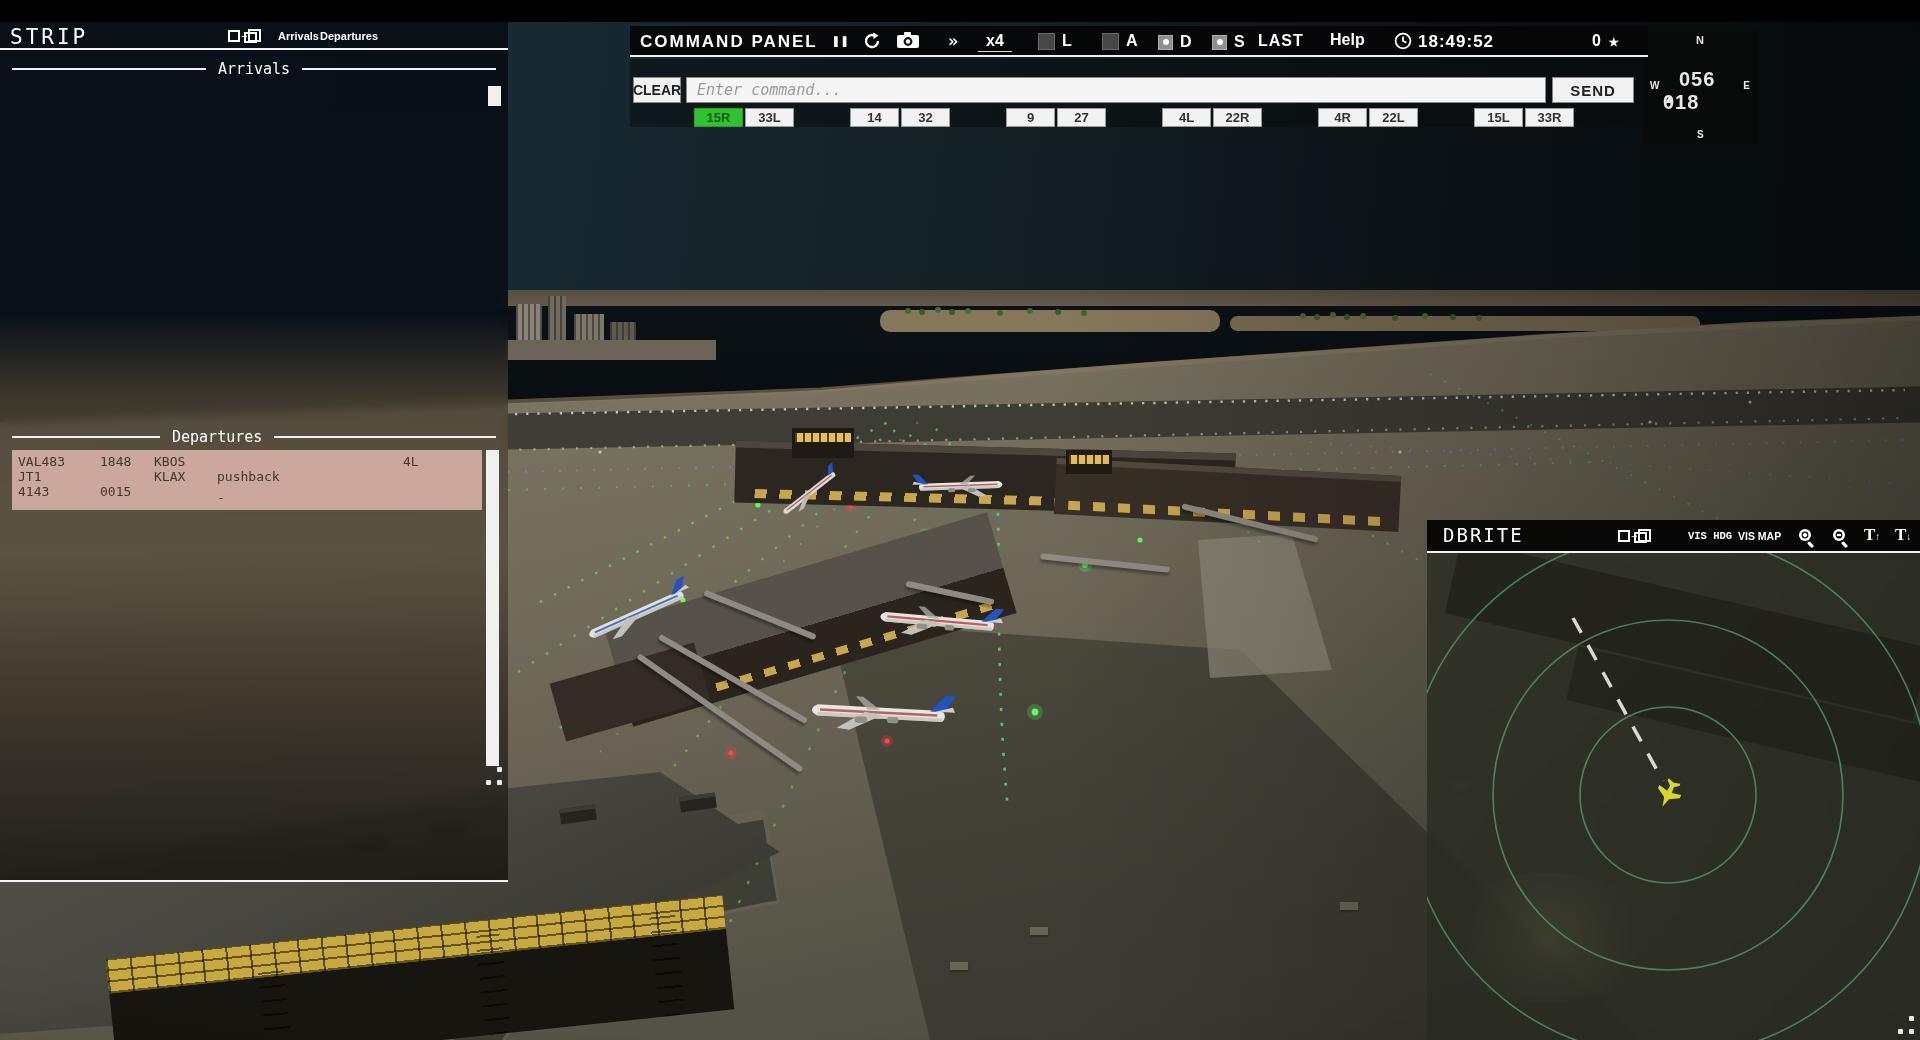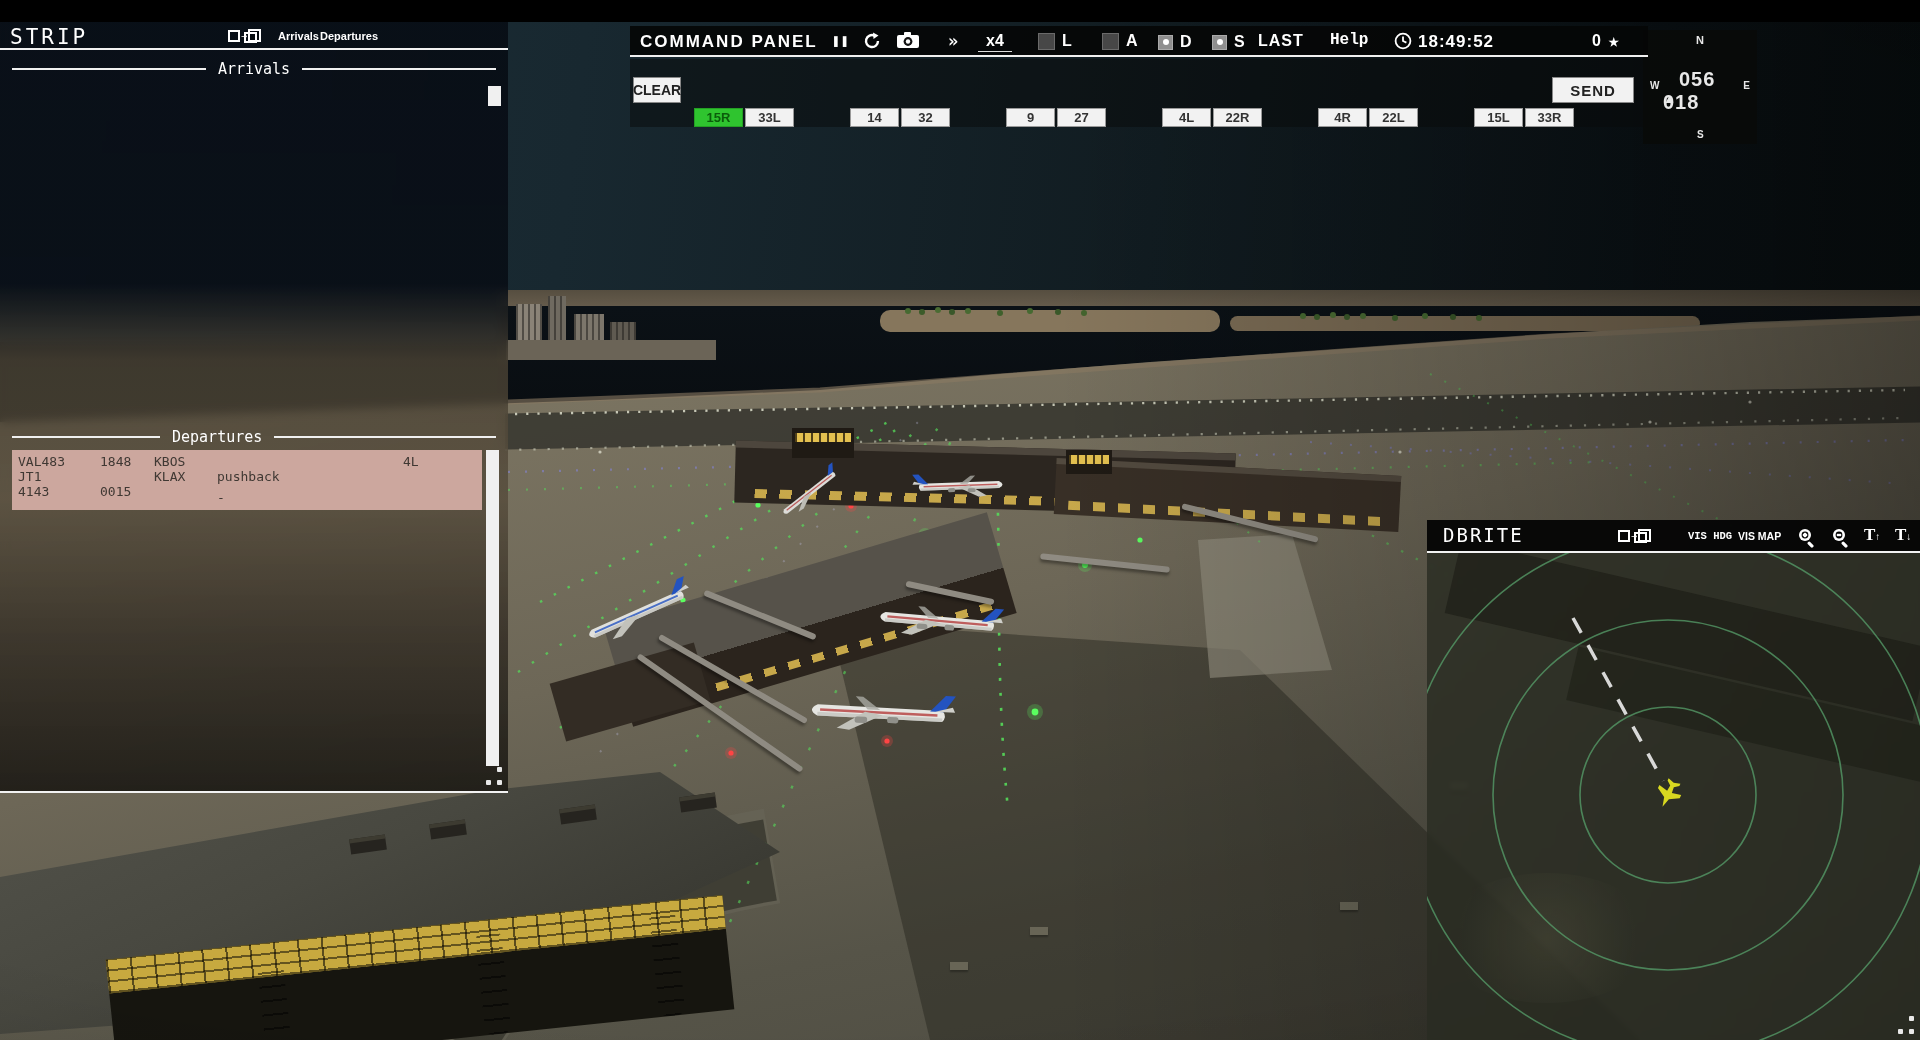--- a/index.html
+++ b/index.html
@@ -92,21 +92,21 @@
       background-image:repeating-linear-gradient(90deg, rgba(0,0,0,.55) 0 2px, transparent 2px 24px),
                        repeating-linear-gradient(0deg, rgba(0,0,0,.5) 0 2px, transparent 2px 11px); }
   .column { position:absolute; width:26px; border-radius:8px;
       background:linear-gradient(90deg,#6b571d,#d9ba54 40%,#8a7326);
       background-image:repeating-linear-gradient(0deg, rgba(0,0,0,.5) 0 2px, transparent 2px 14px); }
   .scrim { left:0; top:0; width:1920px; height:1018px; pointer-events:none;
       background:linear-gradient(to right, transparent 55%, rgba(0,0,0,.22) 82%, rgba(0,0,0,.4) 100%),
                  radial-gradient(130% 90% at 40% 45%, transparent 60%, rgba(0,0,0,.25) 100%); }
 
   
-  .strip-panel { position:absolute; left:0; top:22px; width:508px; height:771px; z-index:20;
+  .strip-panel { position:absolute; left:0; top:22px; width:508px; height:860px; z-index:20;
       color:#fff; backdrop-filter:blur(5px);
       background:linear-gradient(180deg, rgba(9,15,23,.97) 0%, rgba(9,15,23,.95) 34%,
                  rgba(74,66,52,.82) 44%, rgba(84,74,58,.78) 62%, rgba(52,46,37,.85) 80%, rgba(27,25,20,.9) 100%);
       border-bottom:2px solid #f2f2f2; }
   .sp-header { position:absolute; left:0; top:0; width:100%; height:28px; border-bottom:2px solid #f2f2f2; }
   .sp-title { position:absolute; left:10px; top:3px; font-size:21px; letter-spacing:3px; }
   .ic-copy { position:absolute; display:flex; align-items:center; }
   .ic-copy .sq1 { width:12px; height:12px; border:2px solid #fff; }
   .ic-copy .arr { font-size:10px; margin:0 1px; line-height:1; }
   .ic-copy .sq2 { position:relative; width:13px; height:13px; border:2px solid #fff; background:rgba(0,0,0,.3); }
@@ -148,21 +148,21 @@
   .cp-speed { left:348px; top:6px; font-family:"Liberation Sans", sans-serif; font-size:16px; font-weight:700;
               border-bottom:1px solid #ddd; padding:0 8px 1px 8px; }
   .toggle { display:flex; align-items:center; cursor:pointer; }
   .toggle-box { width:17px; height:17px; background:#474747; border:1px solid #6a6a6a; position:relative; }
   .toggle-box.on { width:15px; height:15px; background:#8f8f8f; border-color:#aaa; }
   .toggle-box.on::after { content:''; position:absolute; left:50%; top:50%; width:6px; height:6px;
                           margin:-3px 0 0 -3px; border-radius:50%; background:#fff; }
   .tg-l { left:408px; top:6px; } .tg-a { left:472px; top:6px; } .tg-d { left:528px; top:7px; } .tg-s { left:582px; top:7px; }
   .toggle .tl { margin-left:7px; font-family:"Liberation Sans", sans-serif; font-size:16px; font-weight:700; }
   .cp-last { left:628px; top:6px; font-family:"Liberation Sans", sans-serif; font-size:16px; font-weight:700; letter-spacing:1px; cursor:pointer; }
-  .cp-help { left:700px; top:5px; font-family:Liberation Mono, monospace; font-size:16px; font-weight:700; cursor:pointer; }
+  .cp-help { left:700px; top:5px; font-family:Liberation Sans, sans-serif; font-size:16px; font-weight:700; cursor:pointer; }
   .cp-clock { left:764px; top:6px; } 
   .cp-time { left:788px; top:6px; font-family:"Liberation Sans", sans-serif; font-size:17px; font-weight:600; letter-spacing:1px; }
   .cp-score { left:962px; top:6px; font-family:"Liberation Sans", sans-serif; font-size:16px; font-weight:700; }
   .cp-star { left:978px; top:3px; font-size:19px; cursor:pointer; }
   .btn { position:absolute; display:flex; align-items:center; justify-content:center;
          background:#f2f2f2; color:#222; border:1px solid #888;
          font-family:"Liberation Sans", sans-serif; font-weight:600; cursor:pointer; }
   .cp-clear { left:3px; top:51px; width:48px; height:26px; font-size:14px; }
   .cp-send  { left:922px; top:51px; width:82px; height:26px; font-size:15px; letter-spacing:1px; }
   .cmd-input { position:absolute; left:56px; top:51px; width:860px; height:26px; background:#f5f5f5;
@@ -476,20 +476,21 @@
             <circle cx="9" cy="9" r="7.4" fill="none" stroke="#fff" stroke-width="1.8"></circle>
             <path d="M9 4.5 L9 9 L12.4 10.6" fill="none" stroke="#fff" stroke-width="1.8"></path>
           </svg>
       </span>
       <span class="cp-time">18:49:52</span>
       <span class="cp-score">0</span>
       <span class="cp-star">★</span>
     </div>
     <div class="cp-body"></div>
     <div class="btn cp-clear">CLEAR</div>
+    <input class="cmd-input" placeholder="Enter command..." style="">
     <div class="btn cp-send">SEND</div>
     <div class="btn rw-btn rw0 active">15R</div>
     <div class="btn rw-btn rw1">33L</div>
     <div class="btn rw-btn rw2">14</div>
     <div class="btn rw-btn rw3">32</div>
     <div class="btn rw-btn rw4">9</div>
     <div class="btn rw-btn rw5">27</div>
     <div class="btn rw-btn rw6">4L</div>
     <div class="btn rw-btn rw7">22R</div>
     <div class="btn rw-btn rw8">4R</div>

